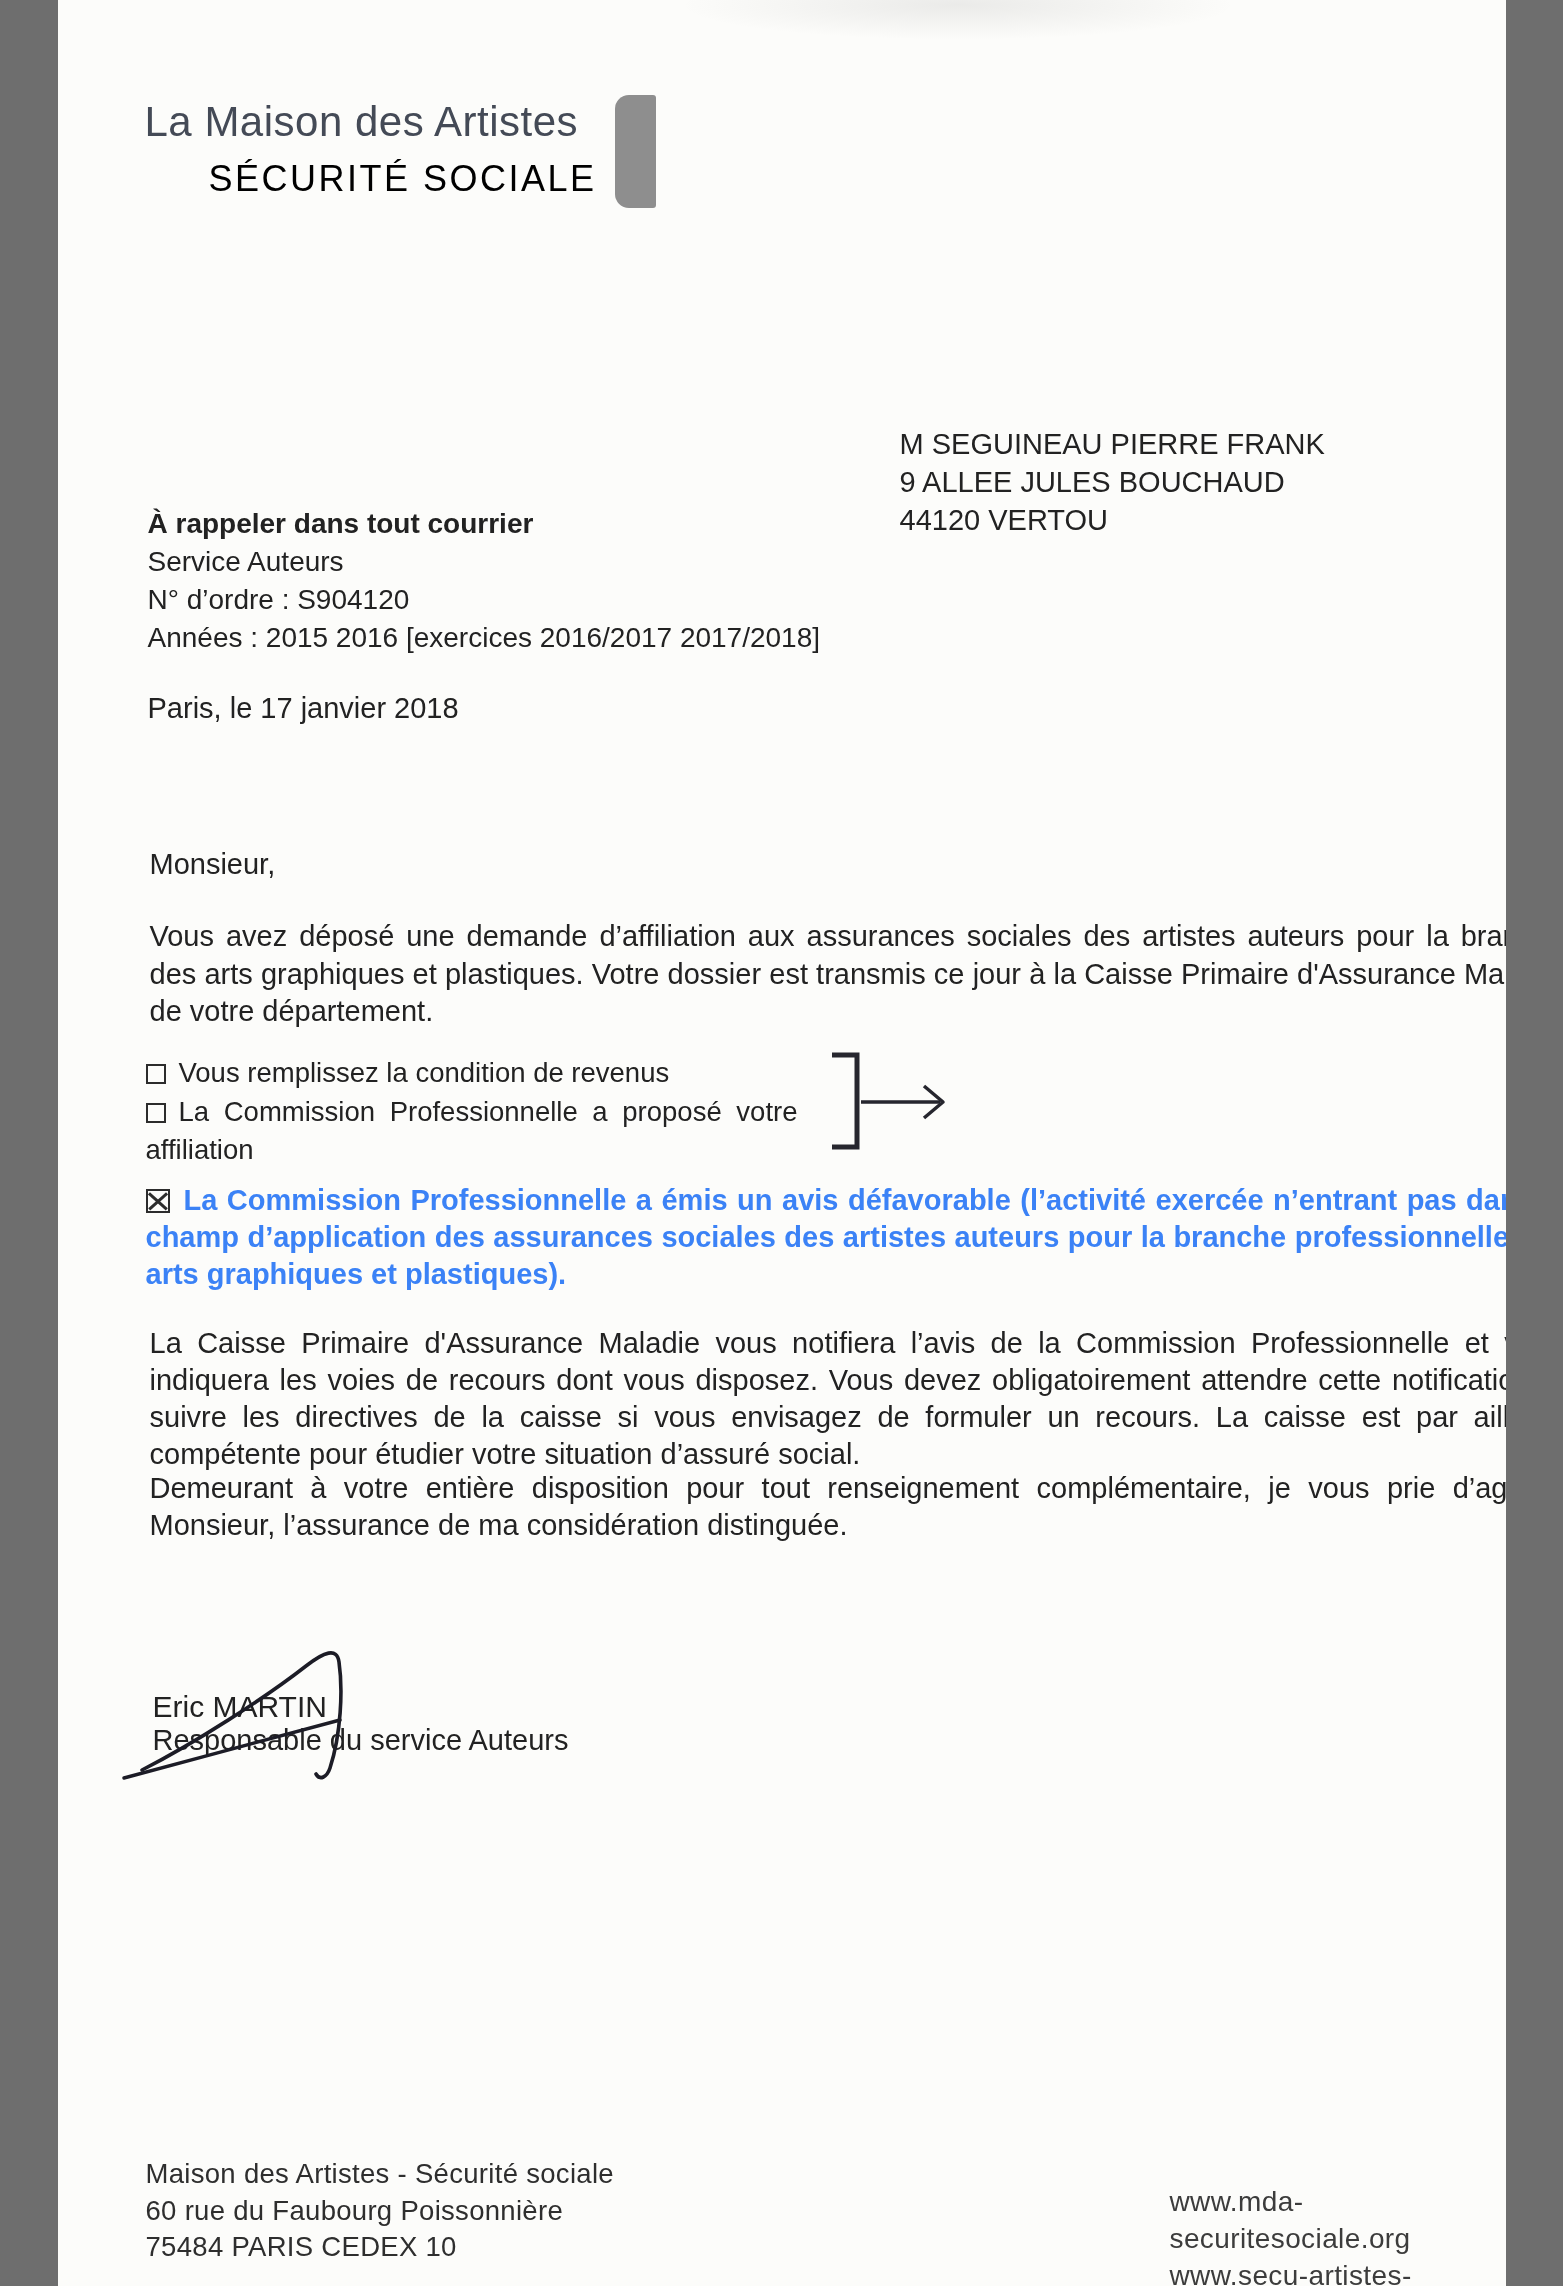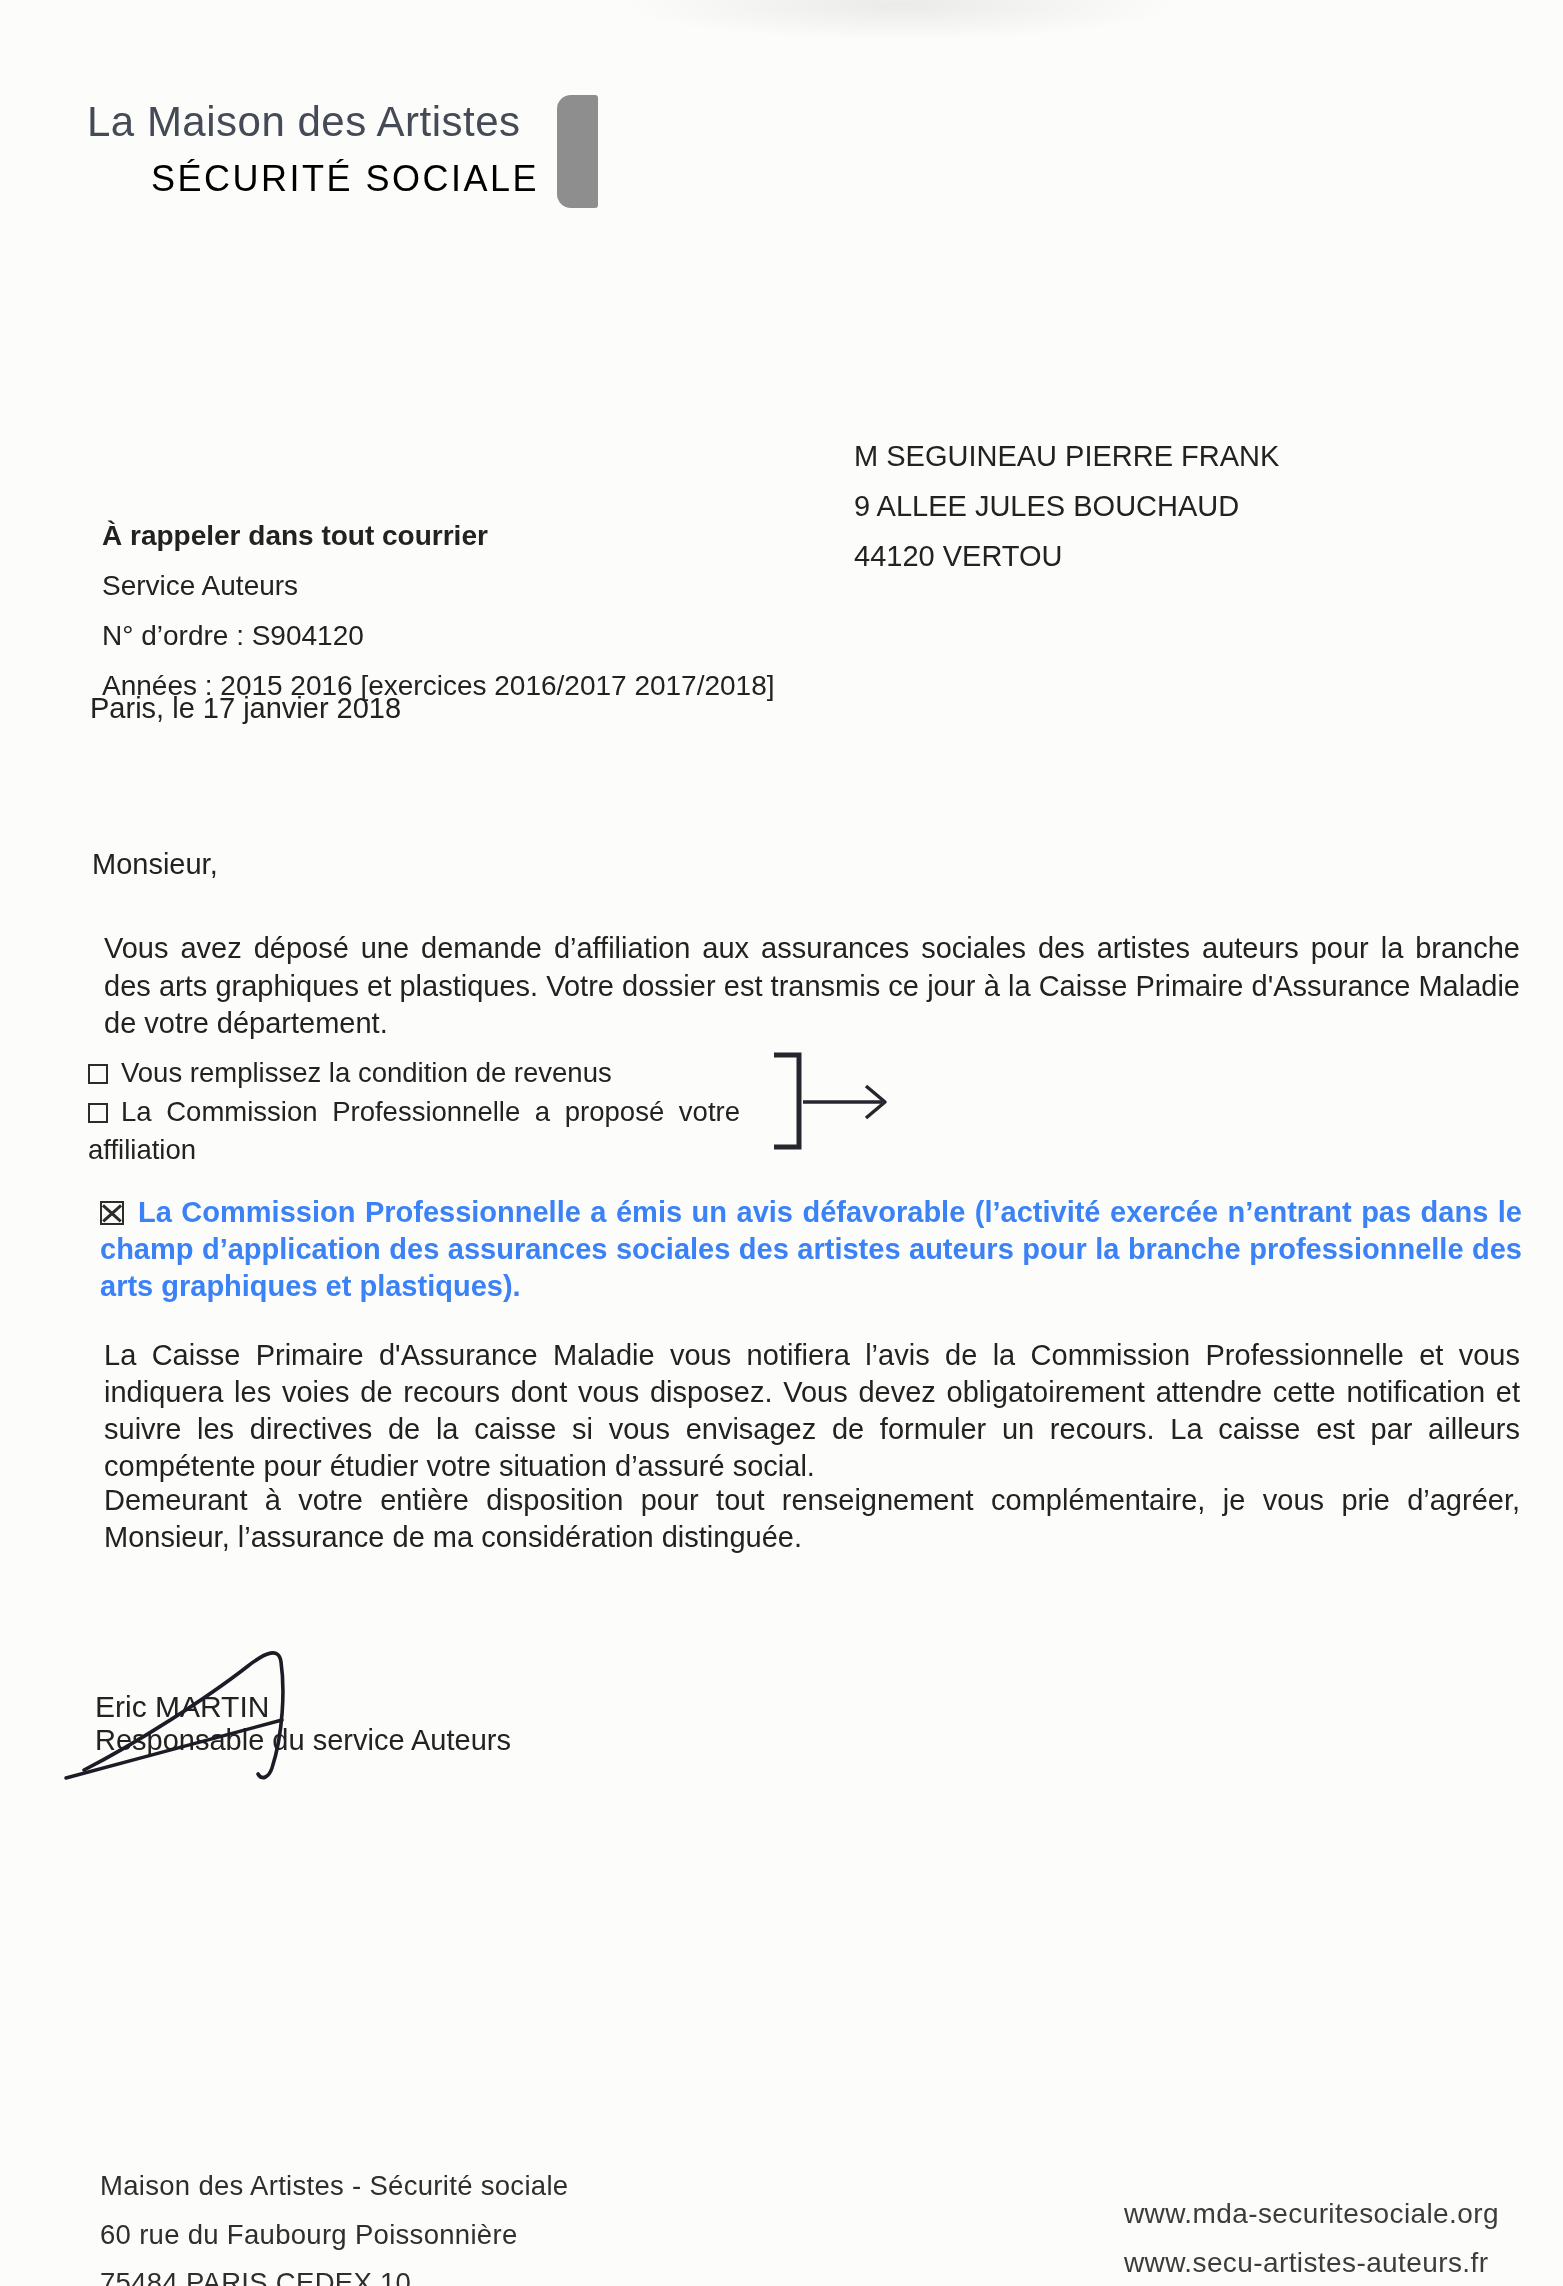--- a/index.html
+++ b/index.html
@@ -1,18 +1,18 @@
 <!DOCTYPE html>
 <html><head>
 <meta charset="utf-8">
 <style>
   html,body{margin:0;padding:0;background:#6e6e6e;}
   .page{
     position:relative;
-    width:1563px;height:2286px;
+    width:1448px;height:2286px;
     margin:0 auto;
     background:#fcfcfa;
     font-family:"Liberation Sans",sans-serif;
     color:#222;
     overflow:hidden;
   }
   .scan-shadow{
     position:absolute;left:620px;top:-30px;width:560px;height:70px;
     background:radial-gradient(ellipse at center, rgba(80,80,80,.10), rgba(80,80,80,0) 70%);
     pointer-events:none;
@@ -82,21 +82,21 @@
   .sig-scribble{position:absolute;left:52px;top:1628px;pointer-events:none;}
   
   .footer-address{
     position:absolute;left:88px;top:2156px;
     font-size:27.5px;line-height:36.5px;color:#2e2e2e;letter-spacing:.3px;
   }
   .footer-web{
     position:absolute;left:1112px;top:2183px;
     font-size:28px;line-height:37px;color:#3c3c3c;letter-spacing:.4px;
   }
-  p{margin:12px;}
+  p{margin:0;}
 </style>
 </head>
 <body>
 
 <div class="page">
   <div class="scan-shadow"></div>
 
   <div class="logo-title">La Maison des Artistes</div>
   <div class="logo-subtitle">SÉCURITÉ SOCIALE</div>
   <div class="logo-mark"></div>

